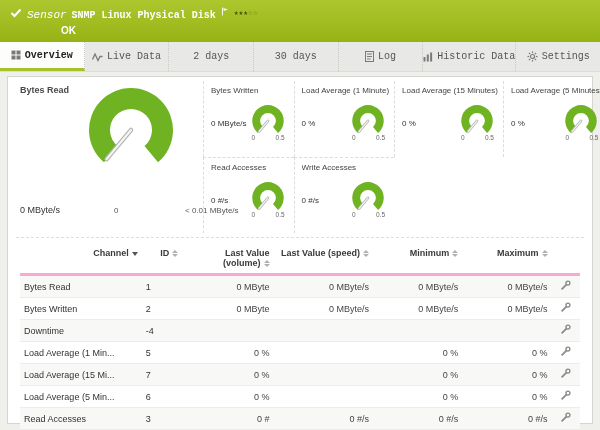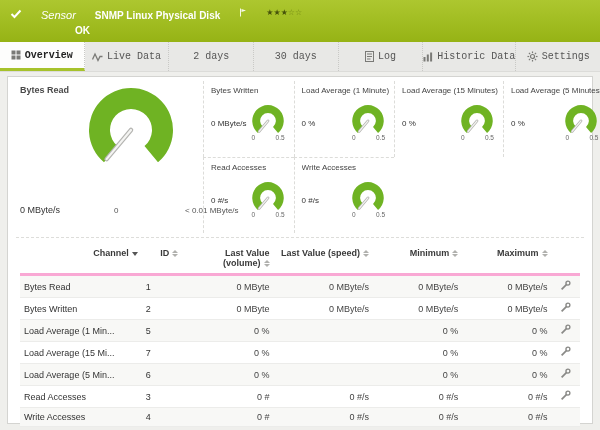--- a/index.html
+++ b/index.html
@@ -2,28 +2,28 @@
 <html><head>
 <meta charset="utf-8">
 <style>
   html,body{margin:0;padding:0;}
   #app{position:relative;width:600px;height:430px;background:#efefec;overflow:hidden;
        font-family:"Liberation Sans",sans-serif;-webkit-font-smoothing:antialiased;}
 
   
   .hdr{position:absolute;top:0;left:0;width:600px;height:42px;
        background:linear-gradient(#adc72f,#96b315);color:#fff;}
-  .hdr-line1{display:flex;align-items:center;gap:19px;padding:6px 10px 0 10px;}
+  .hdr-line1{display:flex;align-items:center;gap:5px;padding:6px 10px 0 10px;font-family:Liberation Mono, monospace;}
   .hdr-kind{font-style:italic;font-size:11px;}
   .hdr-title{font-weight:bold;font-size:10px;}
   .hdr-flag{margin-top:-6px;opacity:.9;}
   .hdr-stars{font-size:8px;margin-top:-5px;letter-spacing:0;}
   .stars-filled{color:#46520b;}
   .stars-empty{color:#6f8414;}
-  .hdr-status{font-size:10px;font-weight:bold;margin:1px 0 0 27px;padding-left:48px;}
+  .hdr-status{font-size:10px;font-weight:bold;margin:1px 0 0 13px;padding-left:48px;}
 
   
   .tabs{position:absolute;top:42px;left:0;width:600px;height:29px;background:#e8e8e6;
         display:flex;align-items:stretch;border-bottom:1px solid #dcdcd9;font-family:Liberation Mono, monospace;}
   .tab{flex:1;display:flex;align-items:center;justify-content:center;gap:4px;
        font-size:10px;color:#555;border-right:1px dotted #c9c9c6;cursor:pointer;white-space:nowrap;}
   .tab:last-child{border-right:none;}
   .tab.active{background:#fdfdfc;color:#222;font-weight:bold;border-bottom:3px solid #a6c22b;}
   .tab svg{flex:0 0 auto;}
 
@@ -325,20 +325,32 @@
             <td class="num">0 MByte</td>
             <td class="num">0 MByte/s</td>
             <td class="num">0 MByte/s</td>
             <td class="num">0 MByte/s</td>
             <td class="icon-cell"><svg width="11" height="11" viewBox="0 0 10 10">
                   <path d="M1.5 8.5 L6 4" stroke="#8a8a87" stroke-width="1.6" fill="none"></path>
                   <circle cx="7.2" cy="2.8" r="1.8" fill="none" stroke="#8a8a87" stroke-width="1.2"></circle>
                 </svg></td>
           </tr>
           <tr>
+            <td>Downtime</td>
+            <td>-4</td>
+            <td class="num"></td>
+            <td class="num"></td>
+            <td class="num"></td>
+            <td class="num"></td>
+            <td class="icon-cell"><svg width="11" height="11" viewBox="0 0 10 10">
+                  <path d="M1.5 8.5 L6 4" stroke="#8a8a87" stroke-width="1.6" fill="none"></path>
+                  <circle cx="7.2" cy="2.8" r="1.8" fill="none" stroke="#8a8a87" stroke-width="1.2"></circle>
+                </svg></td>
+          </tr>
+          <tr>
             <td>Load Average (1 Min...</td>
             <td>5</td>
             <td class="num">0 %</td>
             <td class="num"></td>
             <td class="num">0 %</td>
             <td class="num">0 %</td>
             <td class="icon-cell"><svg width="11" height="11" viewBox="0 0 10 10">
                   <path d="M1.5 8.5 L6 4" stroke="#8a8a87" stroke-width="1.6" fill="none"></path>
                   <circle cx="7.2" cy="2.8" r="1.8" fill="none" stroke="#8a8a87" stroke-width="1.2"></circle>
                 </svg></td>

